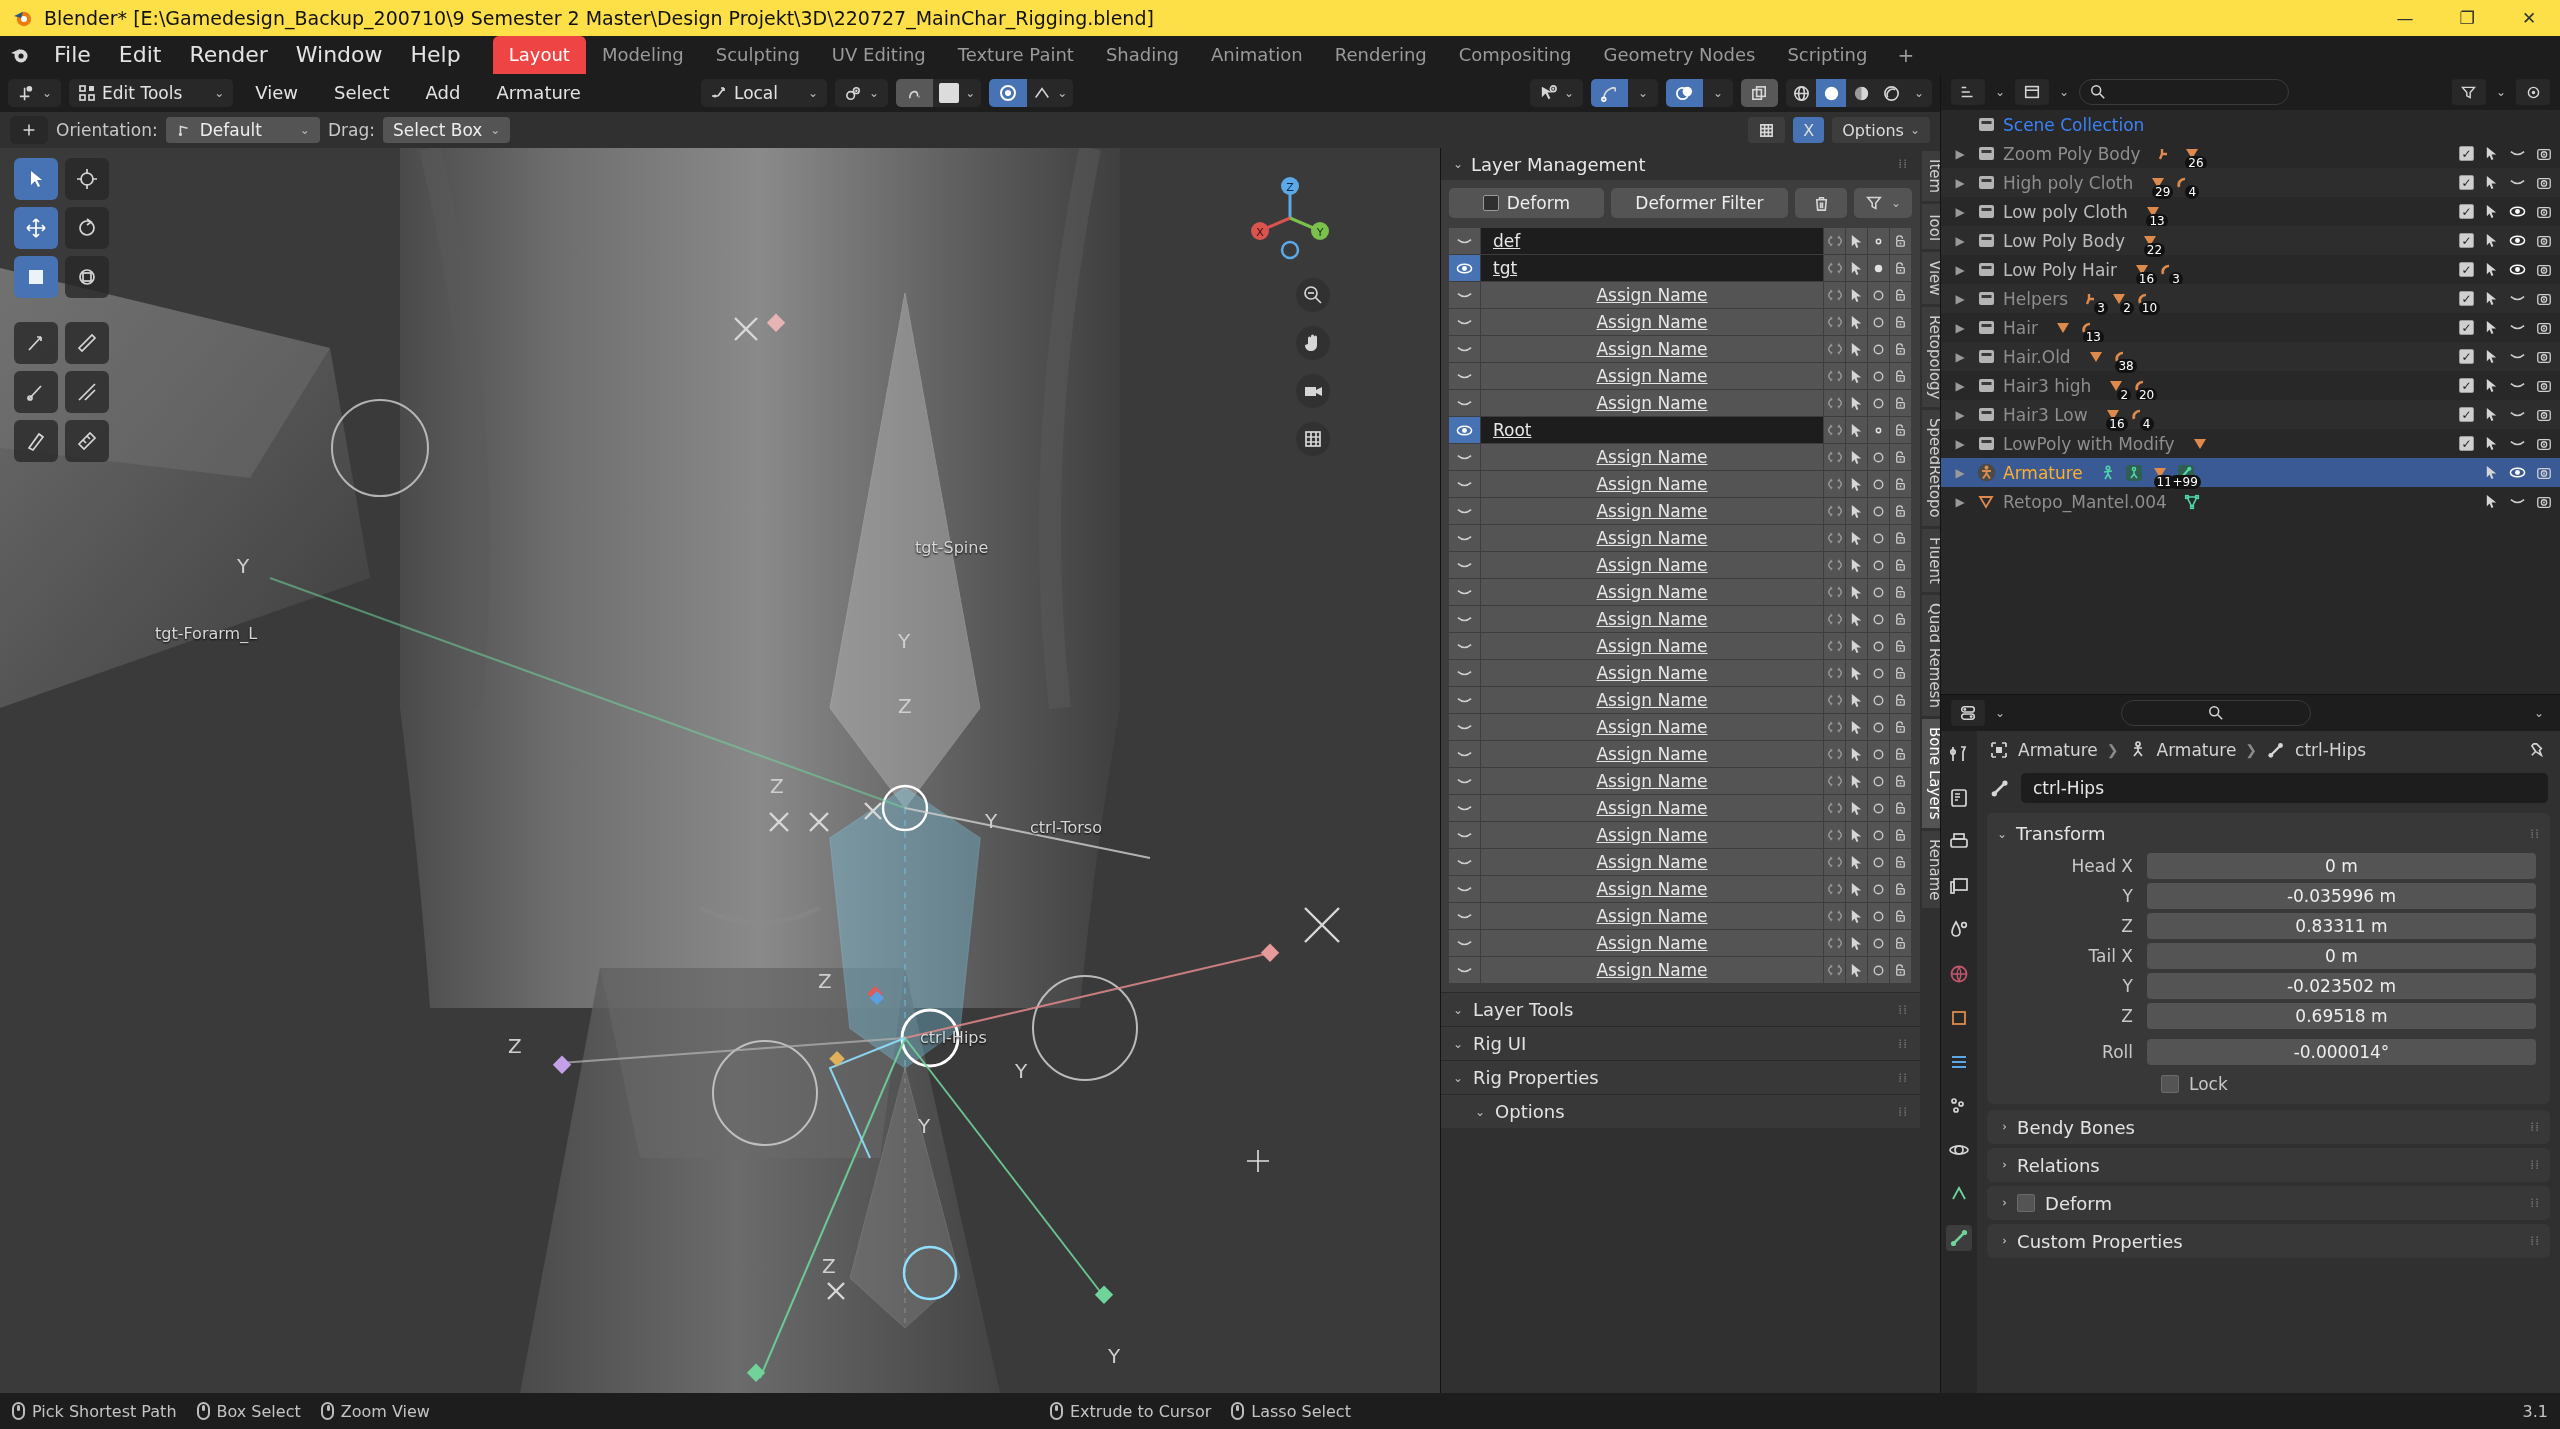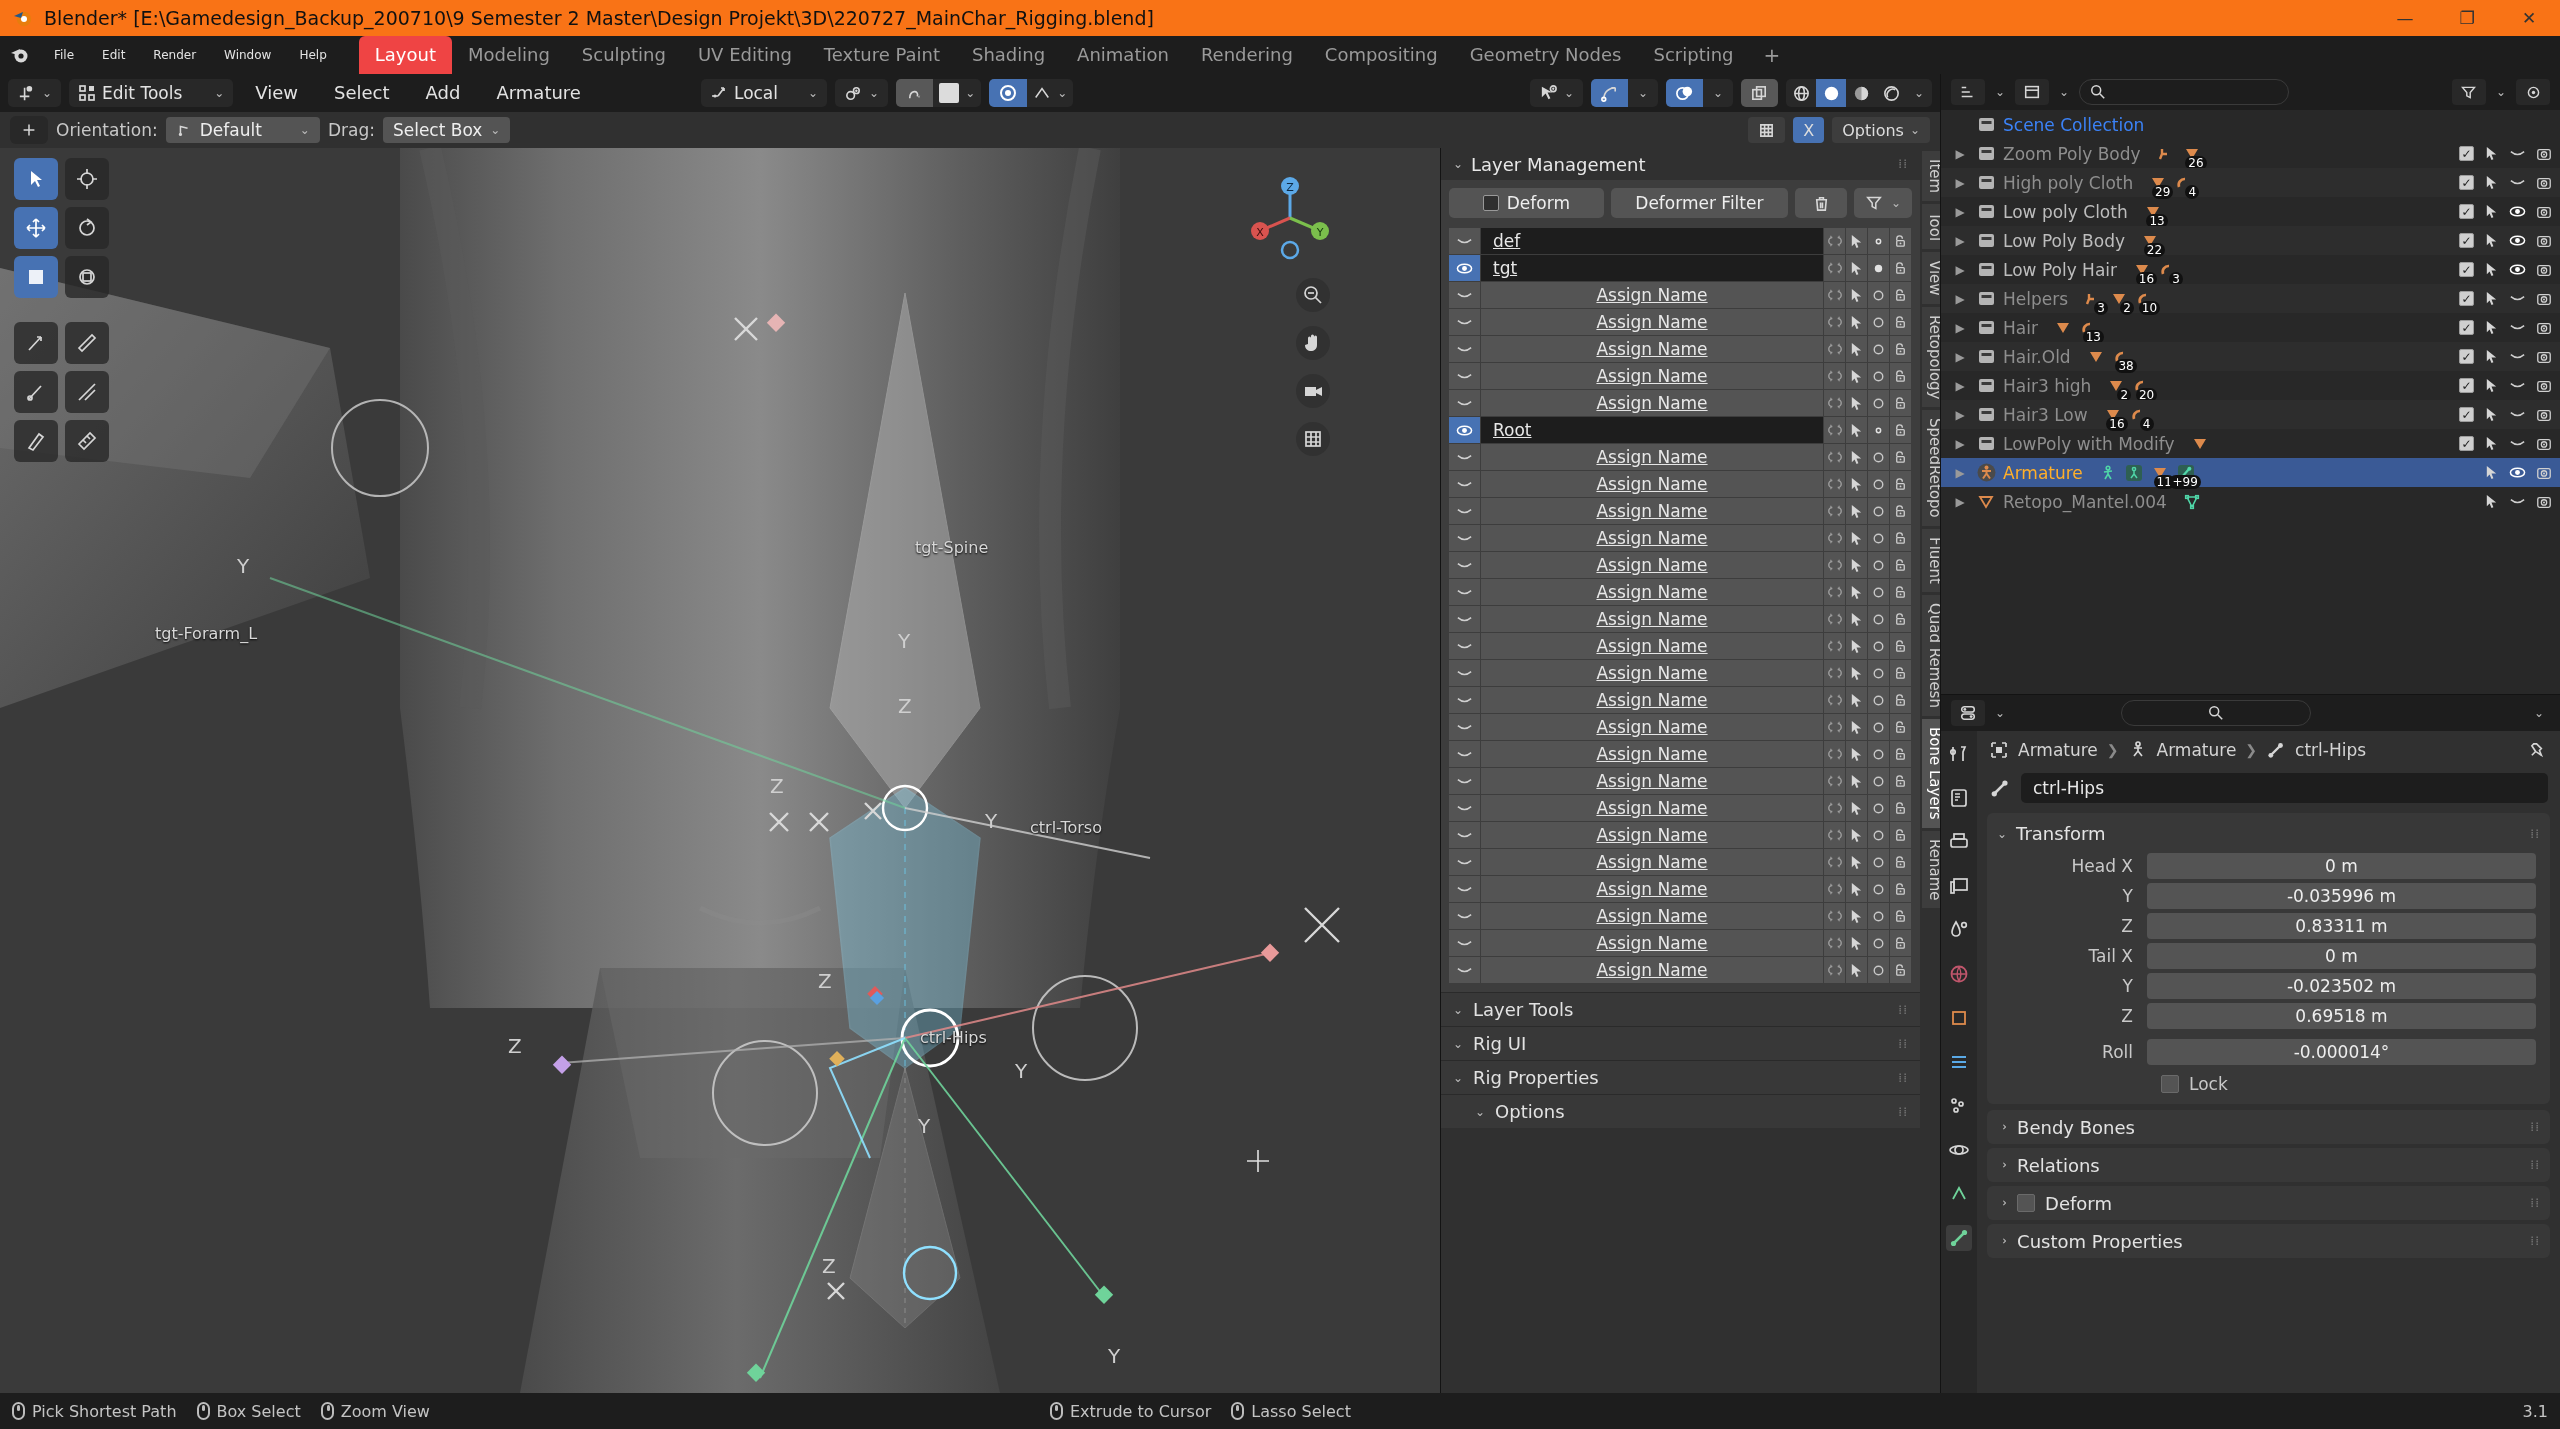--- a/index.html
+++ b/index.html
@@ -8,37 +8,37 @@
     background: #1d1d1d;
     font-family: "DejaVu Sans", "Liberation Sans", sans-serif;
     overflow: hidden;
     color: #e5e5e5;
   }
   #app { position: relative; width: 2560px; height: 1429px; }
 
   
   .titlebar {
     position: absolute; top: 0; left: 0; width: 2560px; height: 36px;
-    background: #f97316; color: #111;
+    background: #fde047; color: #111;
     display: flex; align-items: center; gap: 10px; padding-left: 12px;
     font-size: 19px;
   }
   .blender-logo { width: 22px; height: 22px; flex: 0 0 auto; }
   .win-btns { position: absolute; right: 0; top: 0; height: 36px; display: flex; }
   .win-btn { width: 62px; height: 36px; display: flex; align-items: center; justify-content: center;
              color: #333; font-size: 17px; }
 
   
   .topbar {
     position: absolute; top: 36px; left: 0; width: 2560px; height: 38px;
     background: #1d1d1d; display: flex; align-items: center;
   }
   .topbar-logo { width: 40px; display: flex; align-items: center; justify-content: center; }
   .menu-item {
-    padding: 0 14px; height: 30px; line-height: 30px; font-size: 12px; color: #e3e3e3;
+    padding: 0 14px; height: 30px; line-height: 30px; font-size: 22px; color: #e3e3e3;
     border-radius: 4px;
   }
   .ws-tabs { display: flex; align-items: center; margin-left: 18px; height: 38px; }
   .ws-tab {
     padding: 0 16px; height: 38px; line-height: 38px; font-size: 18px; color: #9a9a9a;
   }
   .ws-tab.active { background: #ef4444; color: #ffffff; border-radius: 6px 6px 0 0; }
   .ws-add { padding: 0 14px; font-size: 20px; color: #9a9a9a; }
 
   .scene-block { position: absolute; right: 14px; top: 42px; display: flex; gap: 10px; align-items: center; }

